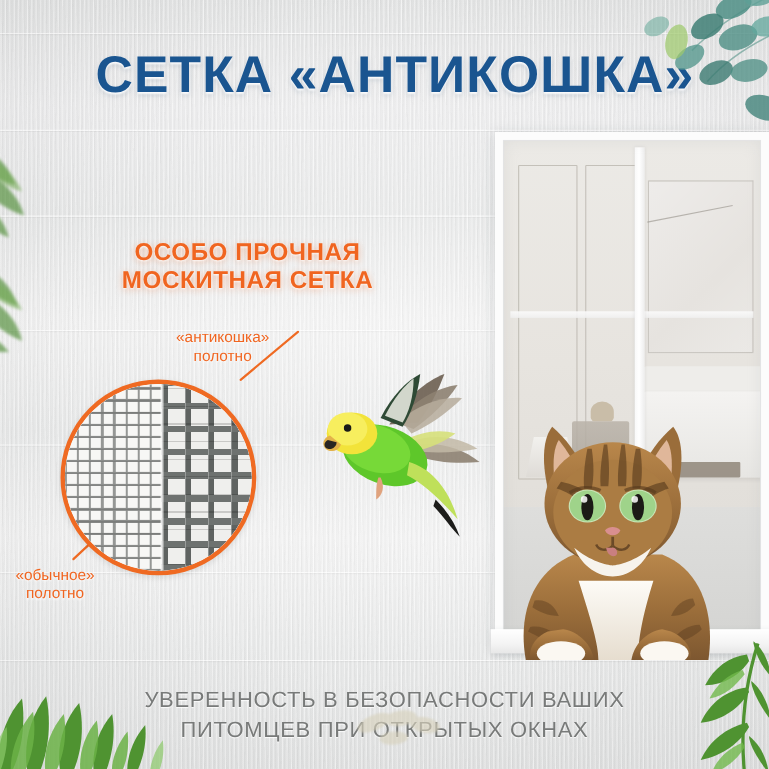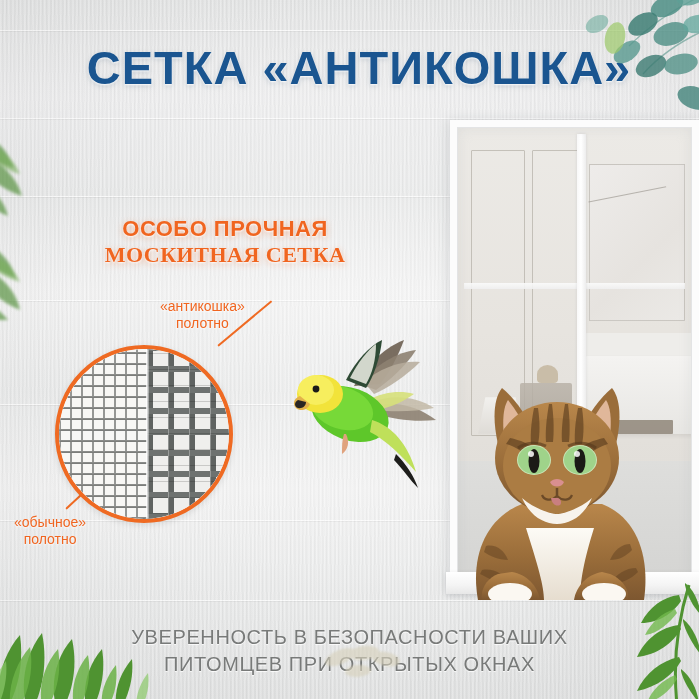--- a/index.html
+++ b/index.html
@@ -47,21 +47,21 @@
     padding-left:19px;
   }
 
   
   .subtitle{
     position:absolute;left:70px;top:216px;width:310px;text-align:center;
     font-size:22px;font-weight:bold;line-height:1.18;letter-spacing:.5px;
     color:#f06520;
     text-shadow:0 1px 2px rgba(255,255,255,.9),0 2px 7px rgba(240,101,32,.40);
   }
-  .subtitle .l2{display:block;font-family:Liberation Serif, serif;}
+  .subtitle .l2{display:block;}
 
   
   .mesh-wrap{position:absolute;left:55px;top:345px;width:178px;height:178px;}
   .mesh-ring{
     position:absolute;inset:0;border-radius:50%;
     border:4px solid #ef6a22;overflow:hidden;background:#f4f4f2;
     box-shadow:0 2px 6px rgba(0,0,0,.10);
   }
   .mesh-clip{position:absolute;inset:0;border-radius:50%;overflow:hidden;}
   

